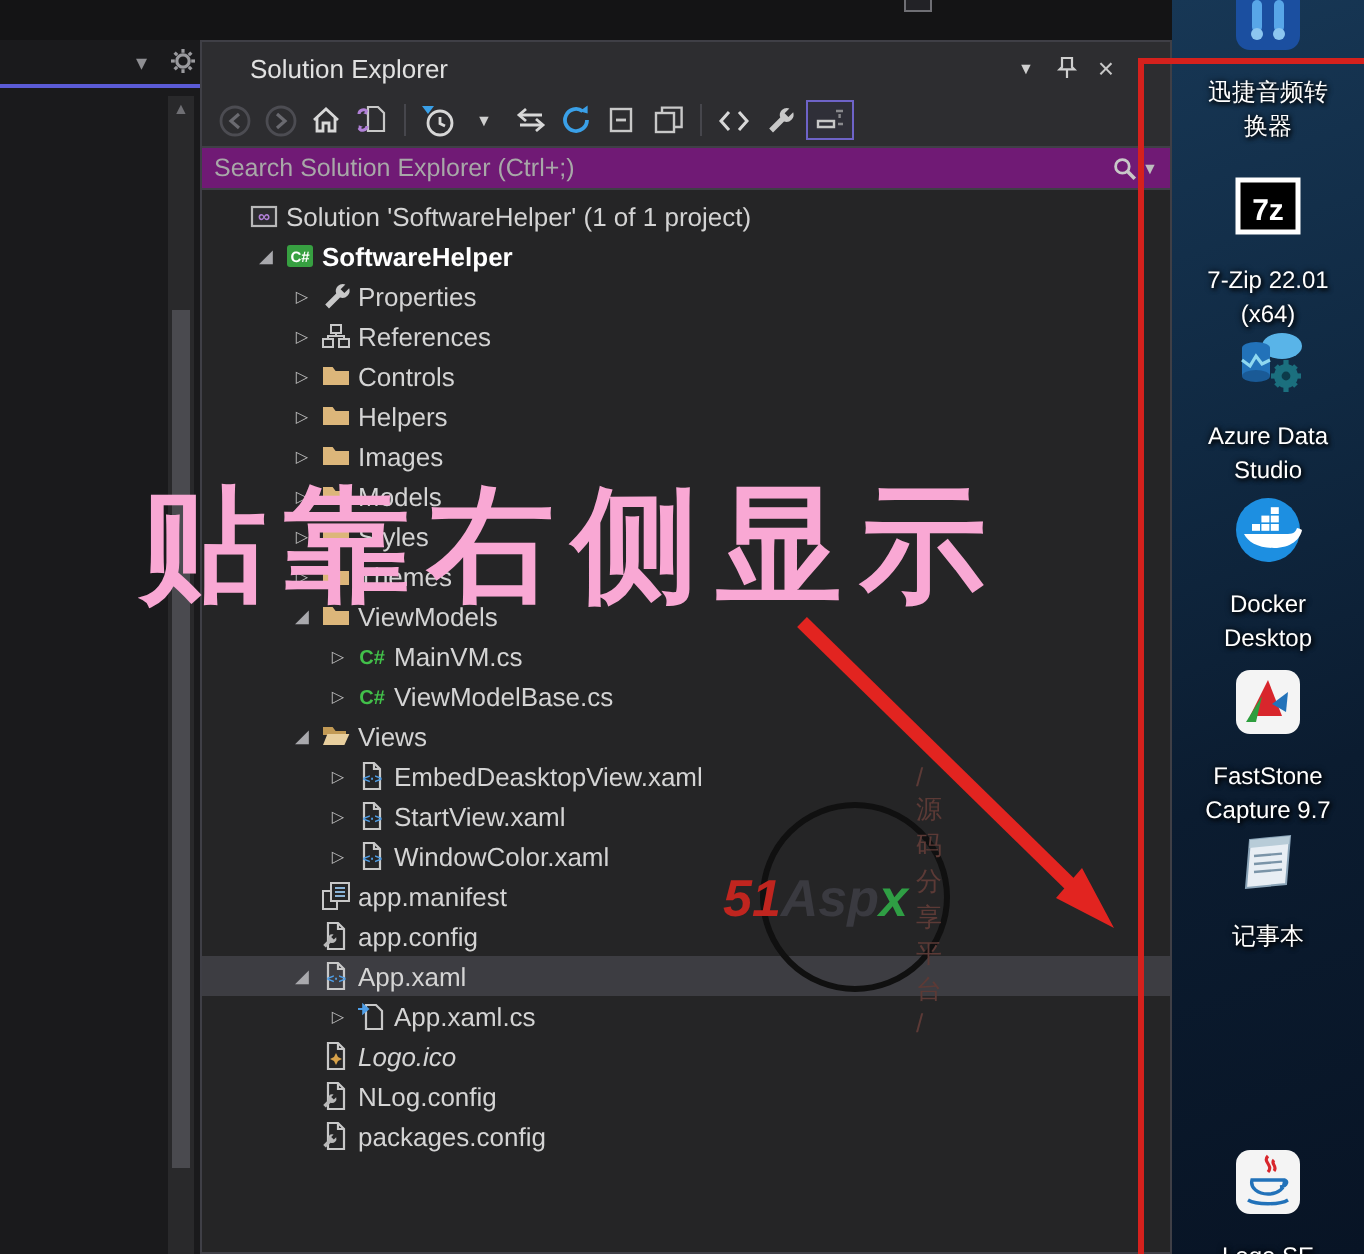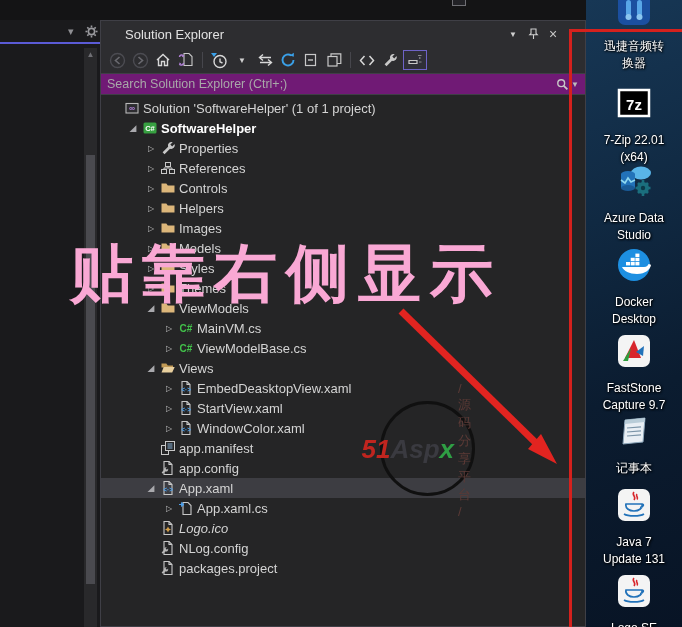--- a/index.html
+++ b/index.html
@@ -449,21 +449,21 @@
         </div>
         <div class="trow" style="padding-left: 42px;">
           <span class="arrow"></span>
           <span class="ticon">
             <svg width="16" height="16" viewBox="0 0 16 16">
               <path d="M4 1.5 h5 l3 3 v10 H4z" fill="none" stroke="#c8c8c8" stroke-width="1.1"></path>
               <path d="M9 1.5 v3 h3" fill="none" stroke="#c8c8c8" stroke-width="1.1"></path>
               <path d="M6.8 7.3 a2.2 2.2 0 0 0 -2.8 2.8 L1.6 12.5 l1.3 1.3 2.4-2.4 a2.2 2.2 0 0 0 2.8-2.8 L6.9 9.8 5.6 8.5z" fill="#b8b8b8"></path>
             </svg>
           </span>
-          <span class="tlabel">packages.project</span>
+          <span class="tlabel">packages.config</span>
         </div>
       </div>
   </div>
 
   <div class="desktop">
       <div class="ditem" style="top: -20px;">
         <div class="dicon"><svg width="34" height="34" viewBox="0 0 34 34">
             <rect x="1" y="1" width="32" height="32" rx="7" fill="#1b4fa0"></rect>
             <rect x="9" y="8" width="5" height="16" rx="2.5" fill="#58a6e8"></rect>
             <rect x="20" y="8" width="5" height="16" rx="2.5" fill="#58a6e8"></rect>
@@ -548,32 +548,20 @@
             <g stroke="#7a94a8" stroke-width="1.2">
               <line x1="10" y1="14" x2="24" y2="12.8"></line>
               <line x1="10" y1="18" x2="24" y2="16.8"></line>
               <line x1="10" y1="22" x2="24" y2="20.8"></line>
             </g>
           </svg></div>
         <div class="dlabel">
           <div>记事本</div>
         </div>
       </div>
-      <div class="ditem" style="top: 476px;">
-        <div class="dicon"><svg width="34" height="34" viewBox="0 0 34 34">
-            <rect x="1" y="1" width="32" height="32" rx="7" fill="#f4f4f4"></rect>
-            <path d="M17 4 c-3 3 3 4.5 0 8 M20 6 c-2 2 2 3 0 5.5" stroke="#d8262c" stroke-width="1.6" fill="none"></path>
-            <path d="M9 16 h16 c2 0 2 3 -2 3.5 M9 16 c-1 4 3 7 8 7 s9-3 8-7z" fill="none" stroke="#2272b9" stroke-width="1.7"></path>
-            <path d="M7 26 c4 2.5 16 2.5 20 0" stroke="#2272b9" stroke-width="1.7" fill="none"></path>
-          </svg></div>
-        <div class="dlabel">
-          <div>Java 7</div>
-          <div>Update 131</div>
-        </div>
-      </div>
       <div class="ditem" style="top: 562px;">
         <div class="dicon"><svg width="34" height="34" viewBox="0 0 34 34">
             <rect x="1" y="1" width="32" height="32" rx="7" fill="#f4f4f4"></rect>
             <path d="M17 4 c-3 3 3 4.5 0 8 M20 6 c-2 2 2 3 0 5.5" stroke="#d8262c" stroke-width="1.6" fill="none"></path>
             <path d="M9 16 h16 c2 0 2 3 -2 3.5 M9 16 c-1 4 3 7 8 7 s9-3 8-7z" fill="none" stroke="#2272b9" stroke-width="1.7"></path>
             <path d="M7 26 c4 2.5 16 2.5 20 0" stroke="#2272b9" stroke-width="1.7" fill="none"></path>
           </svg></div>
         <div class="dlabel">
           <div>Logo SE</div>
           <div>Developm...</div>

